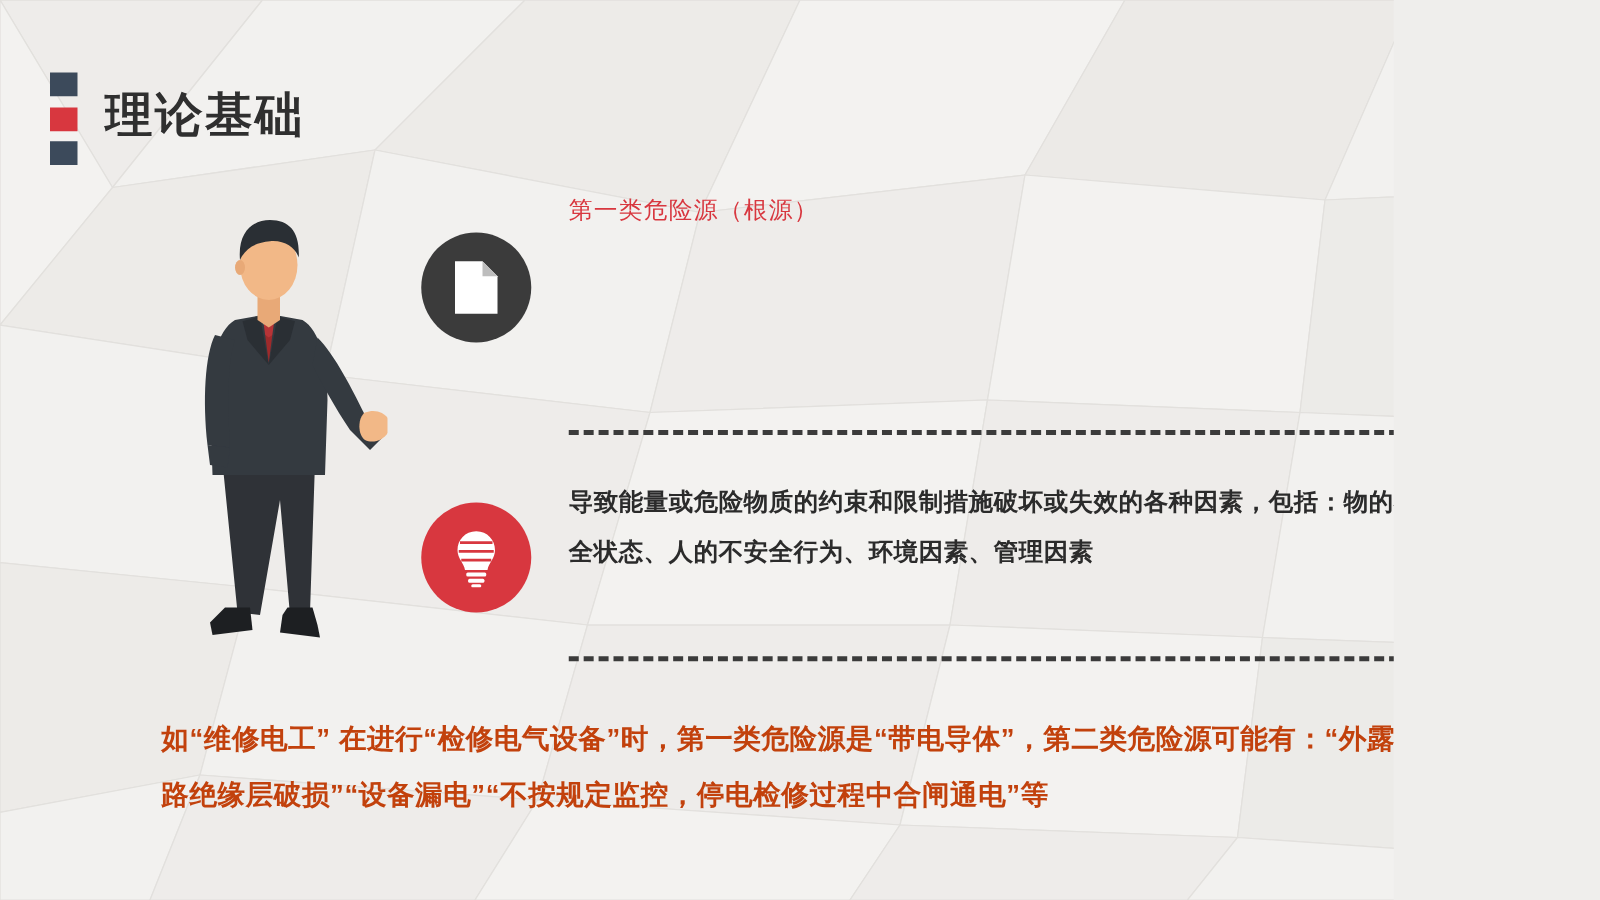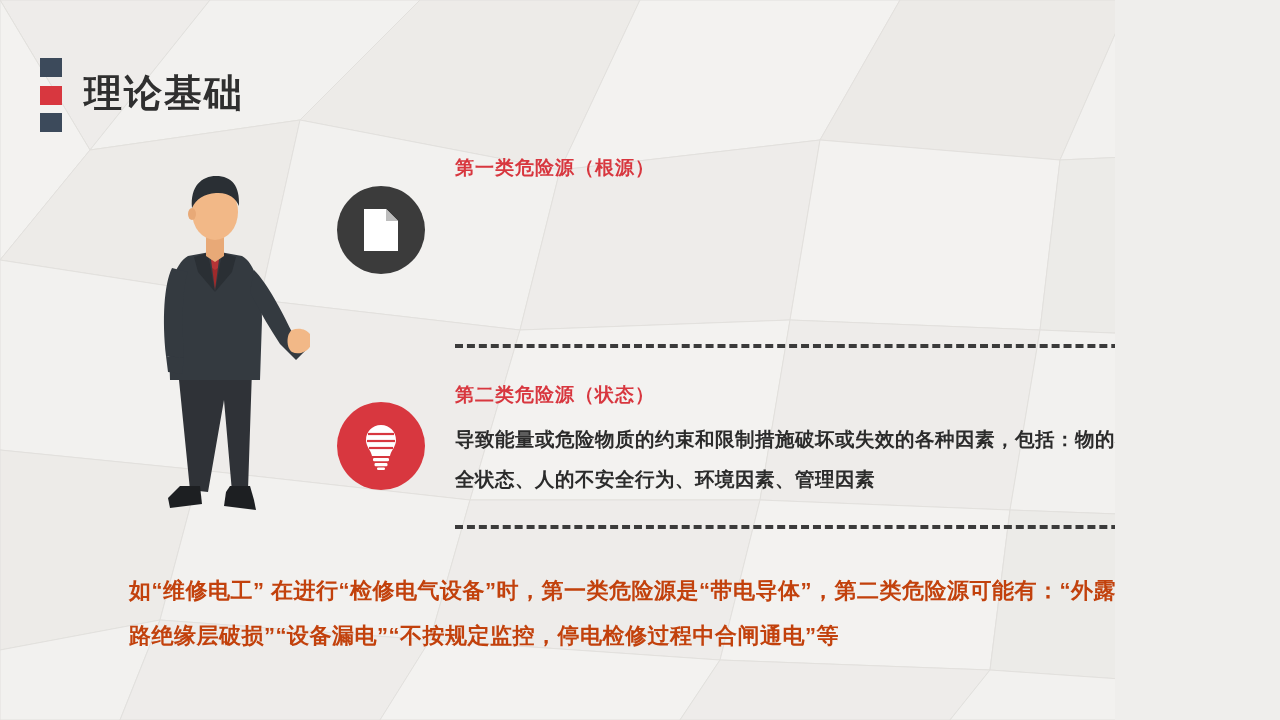--- a/index.html
+++ b/index.html
@@ -97,21 +97,21 @@
     position: absolute;
     left: 455px;
     width: 712px;
   }
   .block-1 { top: 155px; }
   .block-2 { top: 382px; }
 
   .block-heading {
     color: #d8373f;
     font-size: 19px;
-    font-weight: bold;
+    font-weight: normal;
     letter-spacing: 1px;
     margin-bottom: 11px;
   }
   .block-body {
     color: #2b2b2b;
     font-size: 19.5px;
     font-weight: bold;
     line-height: 40px;
     letter-spacing: 0.5px;
   }
@@ -241,21 +241,20 @@
     </svg>
   </div>
 
   <div class="block block-1">
     <div class="block-heading">第一类危险源（根源）</div>
   </div>
 
   <div class="dashed dashed-1"></div>
 
   <div class="block block-2">
-    <div class="block-heading">第二类危险源（状态）</div>
     <div class="block-body">导致能量或危险物质的约束和限制措施破坏或失效的各种因素，包括：物的不安全状态、人的不安全行为、环境因素、管理因素</div>
   </div>
 
   <div class="dashed dashed-2"></div>
 
   <div class="footer-note">如“维修电工” 在进行“检修电气设备”时，第一类危险源是“带电导体”，第二类危险源可能有：“外露线路绝缘层破损”“设备漏电”“不按规定监控，停电检修过程中合闸通电”等</div>
 
 </div>
 
 </body></html>

